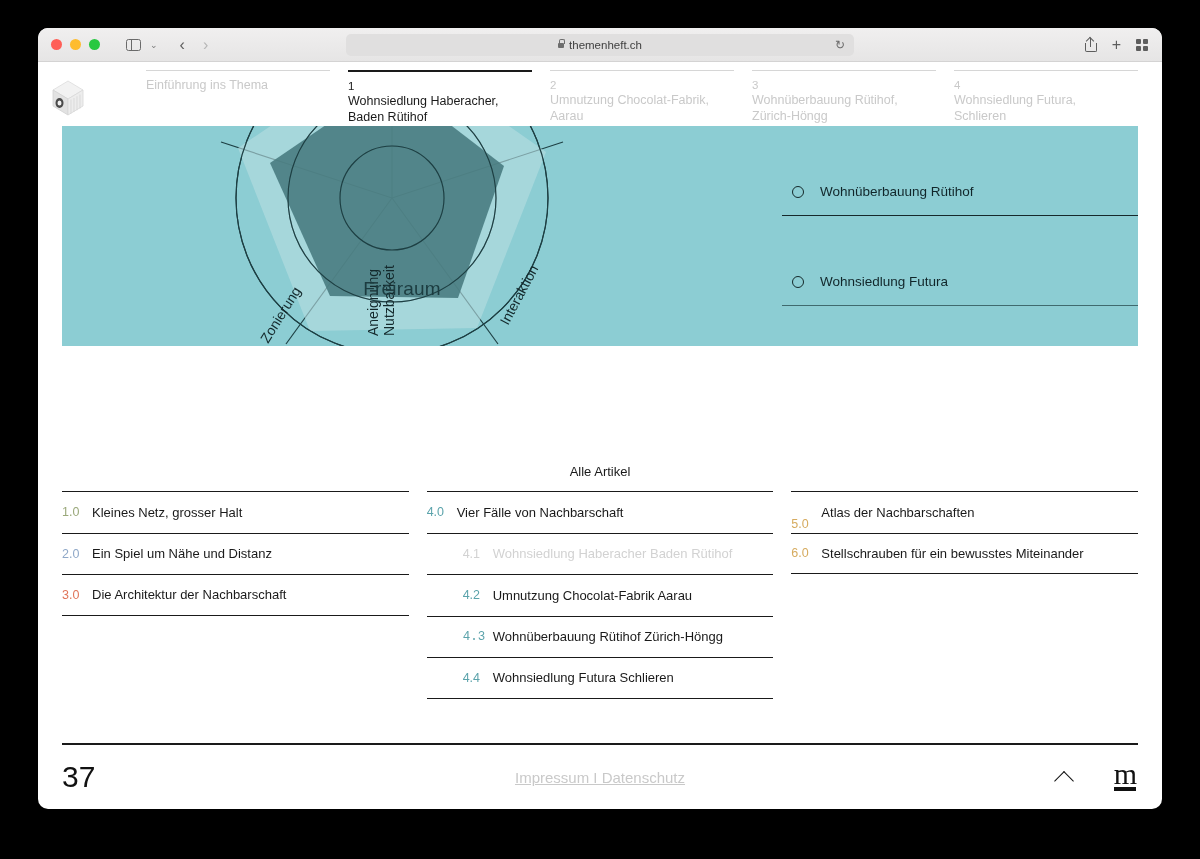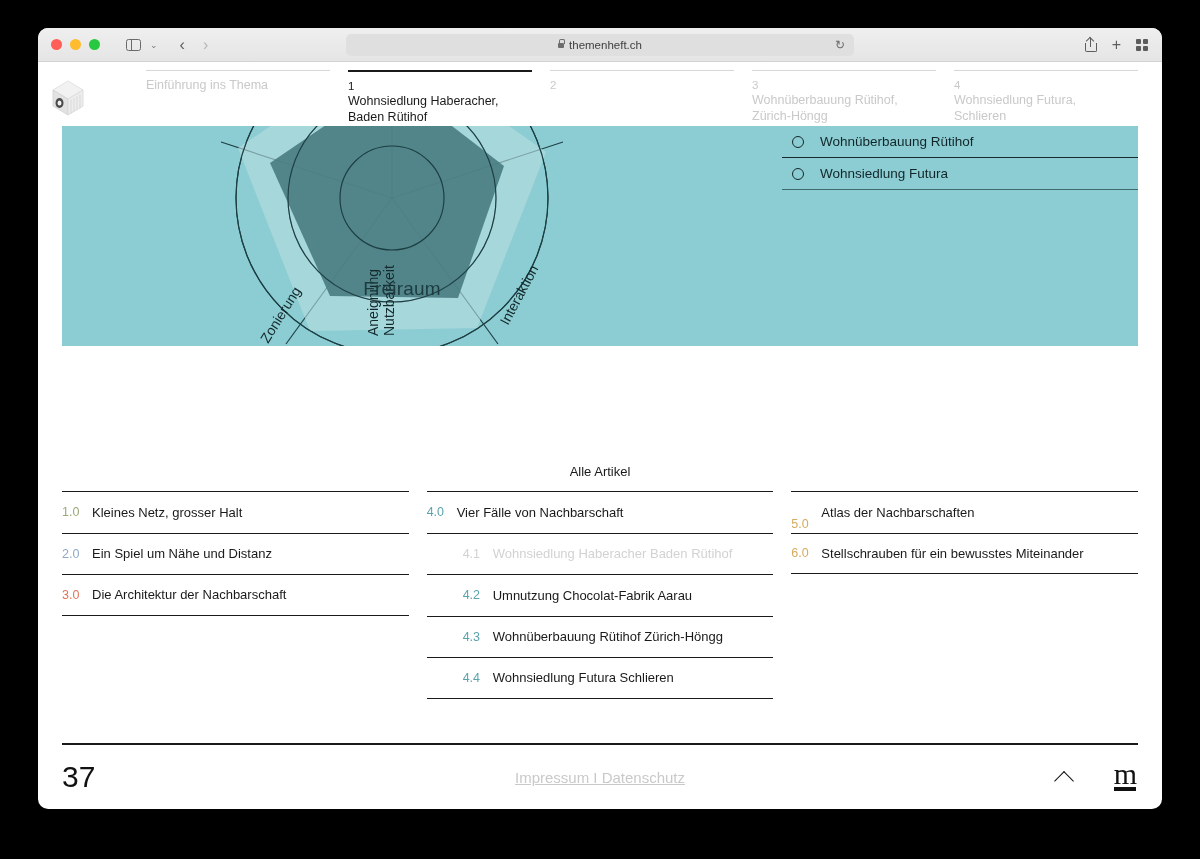--- a/index.html
+++ b/index.html
@@ -153,22 +153,23 @@
     left: 260px; top: 152px;
     width: 160px; text-align: center;
     font-size: 19px; color: #1c3c40; letter-spacing: 0.2px;
   }
   #variant-list {
     position: absolute; right: 0px; top: 0px;
     width: 356px;
   }
   .variant-row {
     display: flex; align-items: center;
-    height: 32px;
+    height: 48px;
     border-bottom: 1.8px solid #16292b;
+    margin-top: 42px;
   }
   .variant-row:last-child { border-bottom: 1.5px solid #3f6a6e; }
   .radio-circle {
     width: 12px; height: 12px;
     border: 1.7px solid #14292b; border-radius: 50%;
     margin-left: 10px; margin-right: 16px;
     flex: 0 0 12px;
   }
   .variant-label { font-size: 13.5px; color: #11262a; }
 
@@ -301,20 +302,22 @@
         <div class="nav-tab first">
           <div class="tab-label">Einführung ins Thema</div>
         </div>
         <div class="nav-tab active">
           <div class="tab-num">1</div>
           <div class="tab-label">Wohnsiedlung Haberacher,
 Baden Rütihof</div>
         </div>
         <div class="nav-tab">
           <div class="tab-num">2</div>
+          <div class="tab-label">Umnutzung Chocolat-Fabrik,
+Aarau</div>
         </div>
         <div class="nav-tab">
           <div class="tab-num">3</div>
           <div class="tab-label">Wohnüberbauung Rütihof,
 Zürich-Höngg</div>
         </div>
         <div class="nav-tab">
           <div class="tab-num">4</div>
           <div class="tab-label">Wohnsiedlung Futura,
 Schlieren</div>
@@ -395,21 +398,21 @@
           </div>
           <div class="art-row sub muted">
             <span class="art-num" style="color: rgb(91, 163, 171);">4.1</span>
             <span class="art-title">Wohnsiedlung Haberacher Baden Rütihof</span>
           </div>
           <div class="art-row sub">
             <span class="art-num" style="color: rgb(91, 163, 171);">4.2</span>
             <span class="art-title">Umnutzung Chocolat-Fabrik Aarau</span>
           </div>
           <div class="art-row sub">
-            <span class="art-num" style="color: rgb(91, 163, 171);">4.3</span>
+            <span class="art-num" style="color: rgb(91, 163, 171); font-family: Liberation Mono, monospace;">4.3</span>
             <span class="art-title">Wohnüberbauung Rütihof Zürich-Höngg</span>
           </div>
           <div class="art-row sub">
             <span class="art-num" style="color: rgb(91, 163, 171);">4.4</span>
             <span class="art-title">Wohnsiedlung Futura Schlieren</span>
           </div>
         </div>
     </div>
     <div class="art-col">
       <div class="col-spacer"></div>

